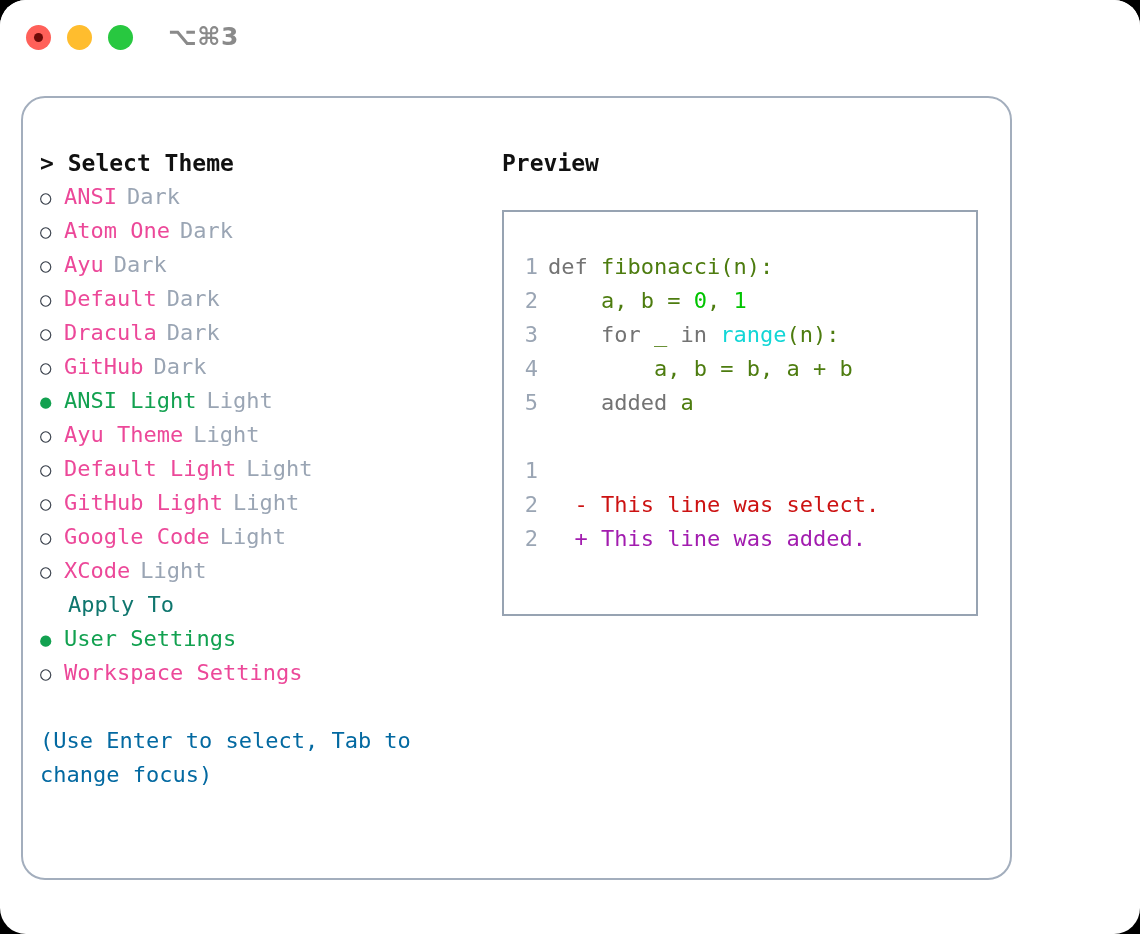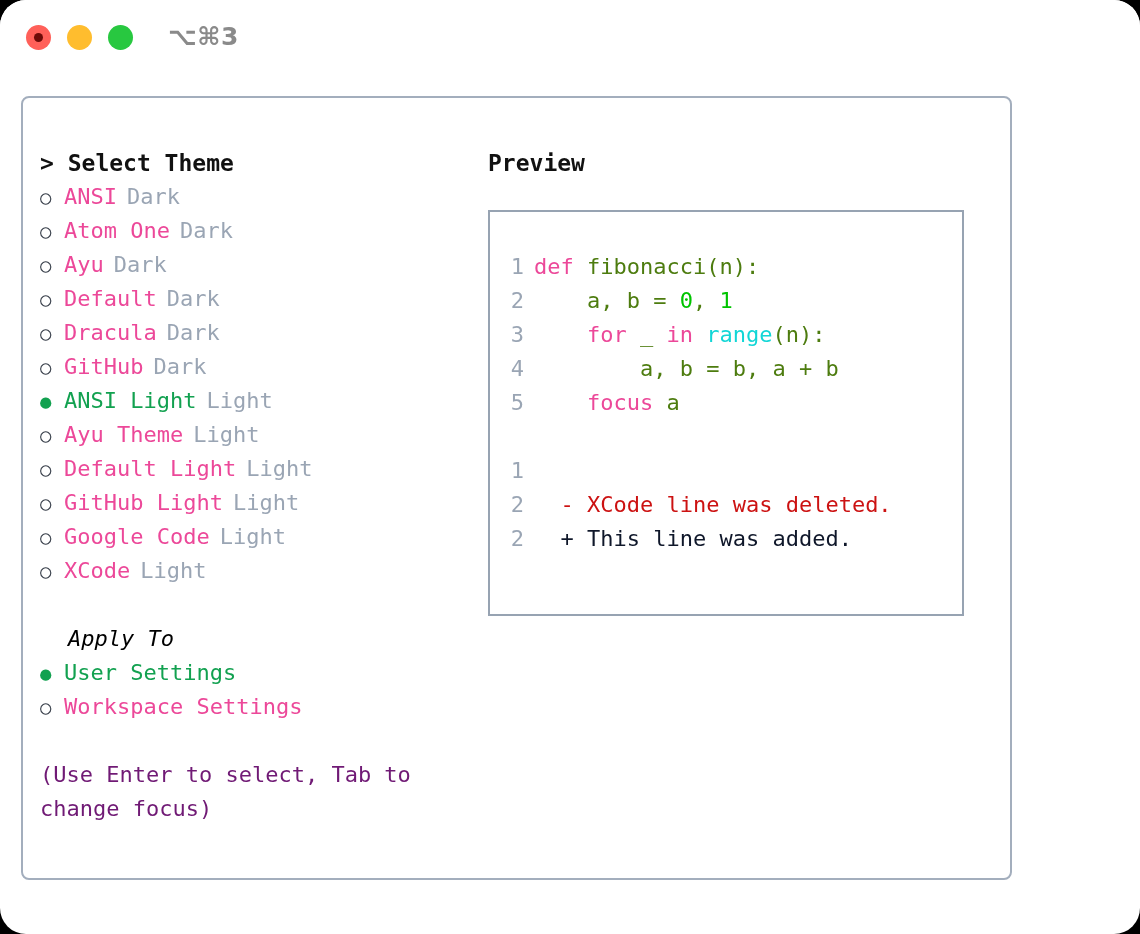--- a/index.html
+++ b/index.html
@@ -73,21 +73,21 @@
   }
 
   
   .card {
     position: absolute;
     left: 21px;
     top: 96px;
     width: 991px;
     height: 784px;
     border: 2px solid #a3aebd;
-    border-radius: 8px;
+    border-radius: 24px;
     background: #ffffff;
     box-sizing: border-box;
   }
 
   
   .left-col {
     position: absolute;
     left: 17px;
     top: 48px;
     width: 440px;
@@ -120,41 +120,39 @@
     line-height: 34px;
     text-align: left;
   }
   .bullet.sel { color: #12a150; }
   .row-label { color: #ec4899; }
   .row.selected .row-label { color: #12a150; }
   .row-variant { color: #9aa5b4; margin-left: 10px; }
 
   .apply-head {
     font-size: 22px;
-    color: #000000;
+    color: #0f766e;
     line-height: 34px;
     height: 34px;
     padding-left: 28px;
     white-space: pre;
-    margin-top: 34px;
-    font-style: italic;
   }
 
   .hint {
     margin-top: 34px;
     font-size: 22px;
-    color: #701a75;
+    color: #0369a1;
     line-height: 34px;
     width: 410px;
   }
 
   
   .right-col {
     position: absolute;
-    left: 465px;
+    left: 479px;
     top: 48px;
     width: 490px;
   }
   .preview-head {
     font-size: 23px;
     font-weight: 700;
     color: #111111;
     line-height: 34px;
     white-space: pre;
   }
@@ -176,29 +174,29 @@
   }
   .gutter {
     width: 44px;
     flex: 0 0 44px;
     text-align: right;
     color: #9aa5b4;
     padding-right: 10px;
     box-sizing: border-box;
   }
   .code-text { color: #1b1f26; }
-  .tok-kw   { color: #ec4899; }
+  .tok-kw   { color: #737373; }
   .tok-fn   { color: #12d6d6; }
   .tok-num  { color: #00c400; }
   .tok-id   { color: #4d7c0f; }
 
   .diff-gap { height: 34px; }
   .diff-ctx { color: #7c8796; }
   .diff-del { color: #cc1212; }
-  .diff-add { color: #0f172a; }
+  .diff-add { color: #a21caf; }
 </style>
 </head>
 <body>
 
 <div class="window">
 
   <div class="titlebar">
     <div class="traffic">
       <span class="dot dot-red"></span>
       <span class="dot dot-yellow"></span>
@@ -238,25 +236,25 @@
 
     <div class="right-col">
       <div class="preview-head">Preview</div>
 
       <div class="code-box">
         <div id="code-lines">
             <div class="code-line"><span class="gutter">1</span><span class="code-text"><span class="tok-kw">def</span><span class="tok-id"> fibonacci(n):</span></span></div>
             <div class="code-line"><span class="gutter">2</span><span class="code-text"><span class="tok-id">    a, b = </span><span class="tok-num">0</span><span class="tok-id">, </span><span class="tok-num">1</span></span></div>
             <div class="code-line"><span class="gutter">3</span><span class="code-text"><span class="tok-id">    </span><span class="tok-kw">for</span><span class="tok-id"> _ </span><span class="tok-kw">in</span><span class="tok-id"> </span><span class="tok-fn">range</span><span class="tok-id">(n):</span></span></div>
             <div class="code-line"><span class="gutter">4</span><span class="code-text"><span class="tok-id">        a, b = b, a + b</span></span></div>
-            <div class="code-line"><span class="gutter">5</span><span class="code-text"><span class="tok-id">    </span><span class="tok-kw">focus</span><span class="tok-id"> a</span></span></div>
+            <div class="code-line"><span class="gutter">5</span><span class="code-text"><span class="tok-id">    </span><span class="tok-kw">added</span><span class="tok-id"> a</span></span></div>
           </div>
         <div class="diff-gap"></div>
         <div id="diff-lines">
             <div class="code-line"><span class="gutter">1</span></div>
-            <div class="code-line"><span class="gutter">2</span><span class="diff-del">  - XCode line was deleted.</span></div>
+            <div class="code-line"><span class="gutter">2</span><span class="diff-del">  - This line was select.</span></div>
             <div class="code-line"><span class="gutter">2</span><span class="diff-add">  + This line was added.</span></div>
           </div>
       </div>
     </div>
 
   </div>
 </div>
 
 </body></html>

